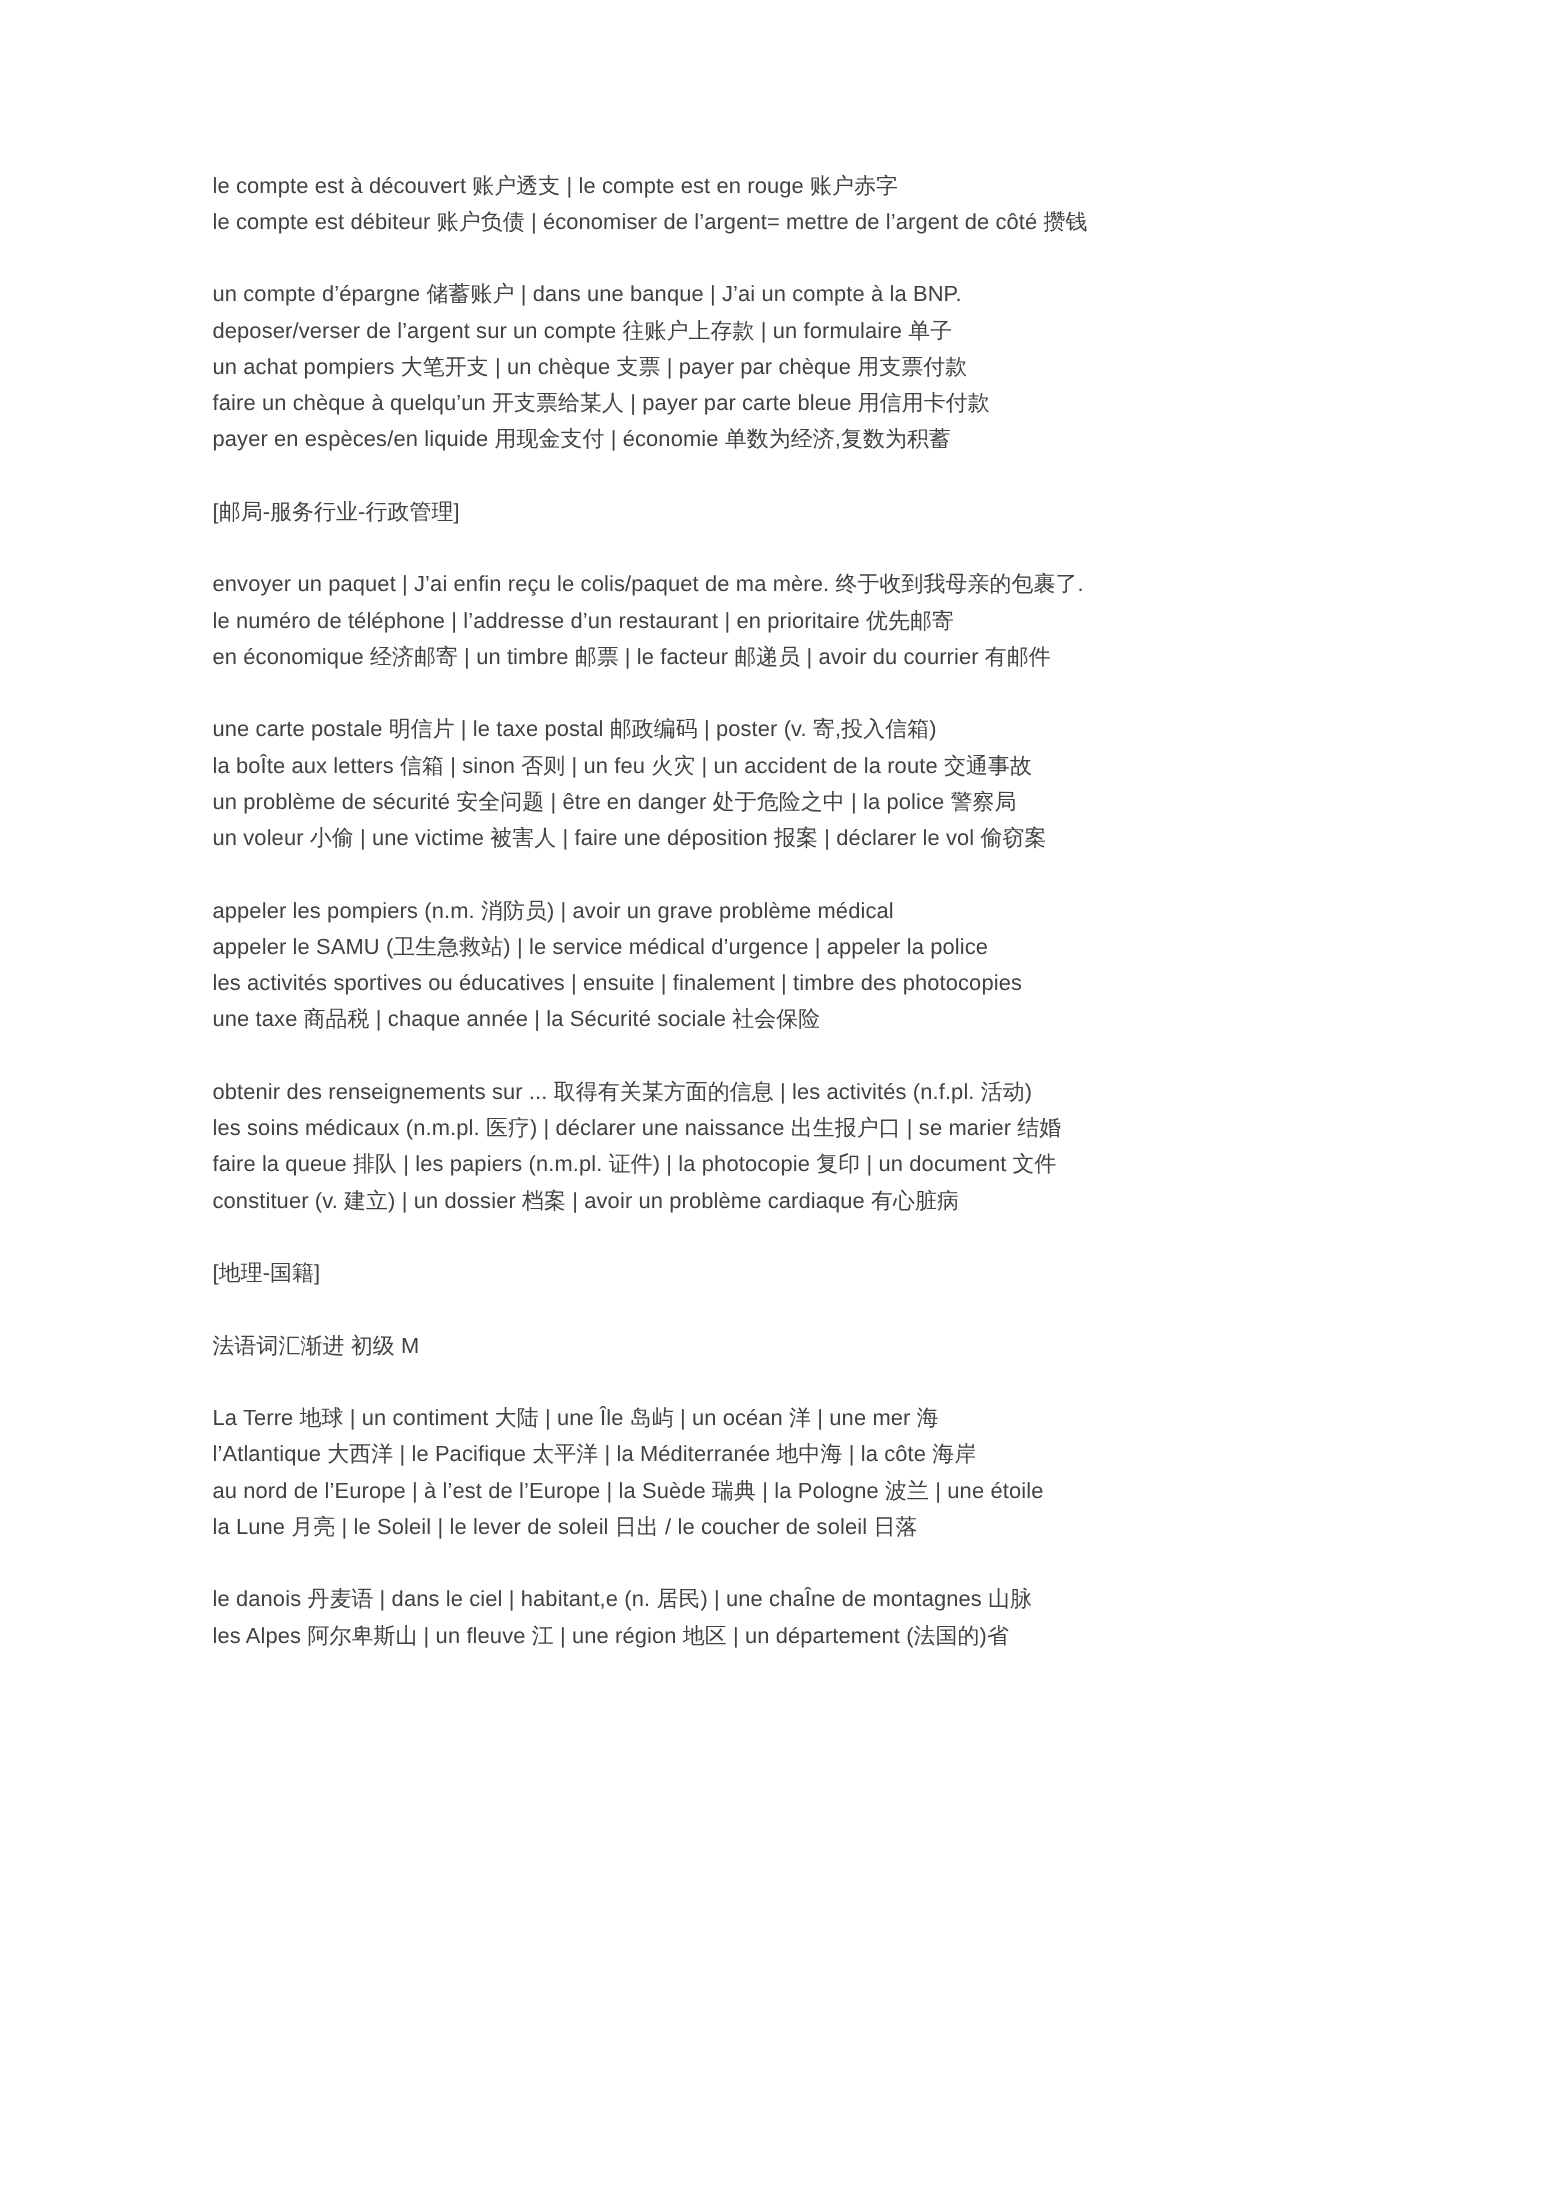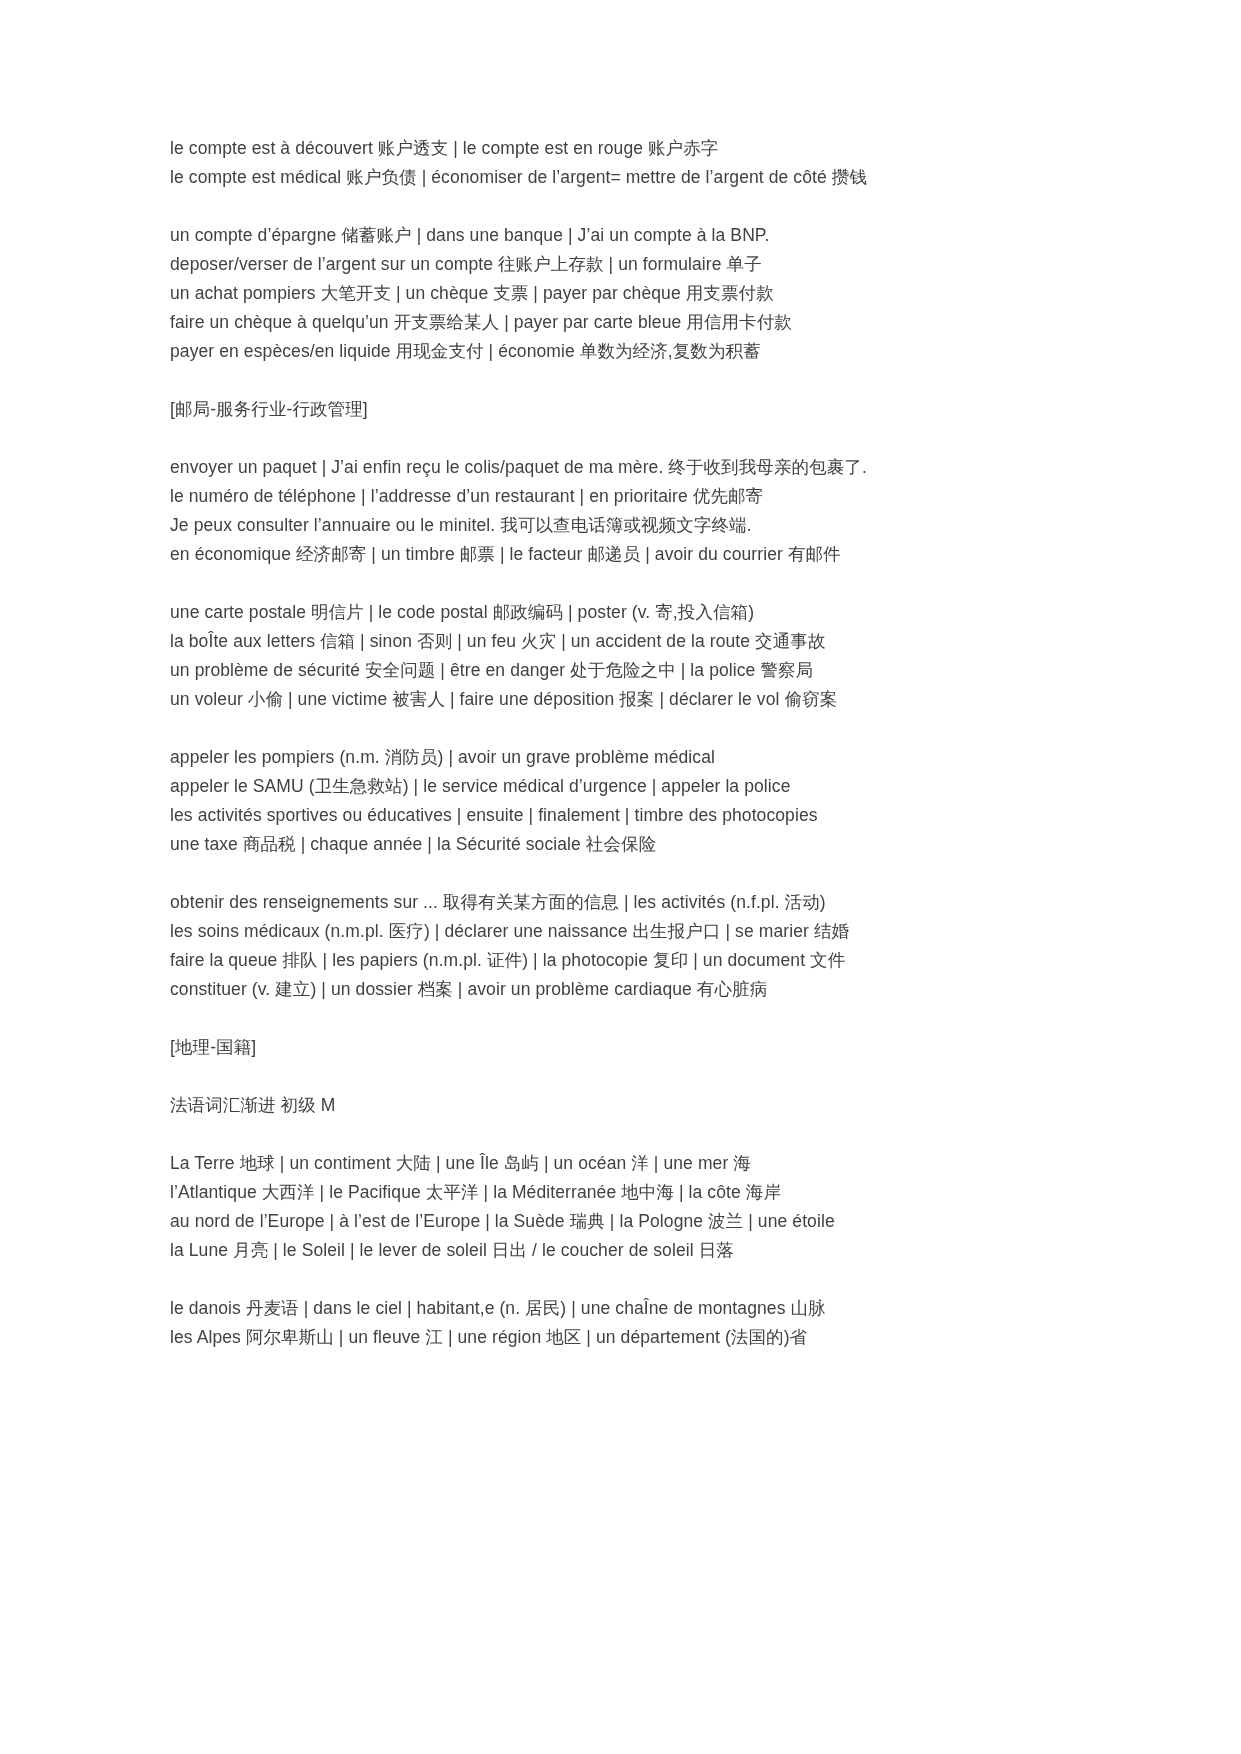--- a/index.html
+++ b/index.html
@@ -35,40 +35,39 @@
     letter-spacing: 0.1px;
   }
 </style>
 </head>
 <body>
 
 <div class="page">
   <div class="content" id="content">
       <div class="paragraph">
         <div class="line">le compte est à découvert 账户透支  | le compte est en rouge 账户赤字</div>
-        <div class="line">le compte est médical 账户负债  | économiser de l’argent= mettre de l’argent de côté 攒钱</div>
+        <div class="line">le compte est débiteur 账户负债  | économiser de l’argent= mettre de l’argent de côté 攒钱</div>
       </div>
       <div class="paragraph">
         <div class="line">un compte d’épargne 储蓄账户 | dans une banque | J’ai un compte à la BNP.</div>
         <div class="line">deposer/verser de l’argent sur un compte 往账户上存款 | un formulaire 单子</div>
         <div class="line">un achat pompiers 大笔开支 | un chèque 支票 | payer par chèque 用支票付款</div>
         <div class="line">faire un chèque à quelqu’un 开支票给某人  | payer par carte bleue 用信用卡付款</div>
         <div class="line">payer en espèces/en liquide 用现金支付  | économie 单数为经济,复数为积蓄</div>
       </div>
       <div class="paragraph">
         <div class="line">[邮局-服务行业-行政管理]</div>
       </div>
       <div class="paragraph">
         <div class="line">envoyer un paquet | J’ai enfin reçu le colis/paquet de ma mère. 终于收到我母亲的包裹了.</div>
         <div class="line">le numéro de téléphone | l’addresse d’un restaurant | en prioritaire 优先邮寄</div>
-        <div class="line">Je peux consulter l’annuaire ou le minitel. 我可以查电话簿或视频文字终端.</div>
         <div class="line">en économique 经济邮寄 | un timbre 邮票  | le facteur 邮递员 | avoir du courrier 有邮件</div>
       </div>
       <div class="paragraph">
-        <div class="line">une carte postale 明信片  | le code postal 邮政编码  | poster (v. 寄,投入信箱)</div>
+        <div class="line">une carte postale 明信片  | le taxe postal 邮政编码  | poster (v. 寄,投入信箱)</div>
         <div class="line">la boÎte aux letters 信箱  | sinon 否则  | un feu 火灾  | un accident de la route 交通事故</div>
         <div class="line">un problème de sécurité 安全问题  | être en danger 处于危险之中  | la police 警察局</div>
         <div class="line">un voleur 小偷  | une victime 被害人  | faire une déposition 报案  | déclarer le vol 偷窃案</div>
       </div>
       <div class="paragraph">
         <div class="line">appeler les pompiers (n.m. 消防员) | avoir un grave problème médical</div>
         <div class="line">appeler le SAMU (卫生急救站) | le service médical d’urgence | appeler la police</div>
         <div class="line">les activités sportives ou éducatives | ensuite | finalement | timbre des photocopies</div>
         <div class="line">une taxe 商品税  | chaque année | la Sécurité sociale 社会保险</div>
       </div>

